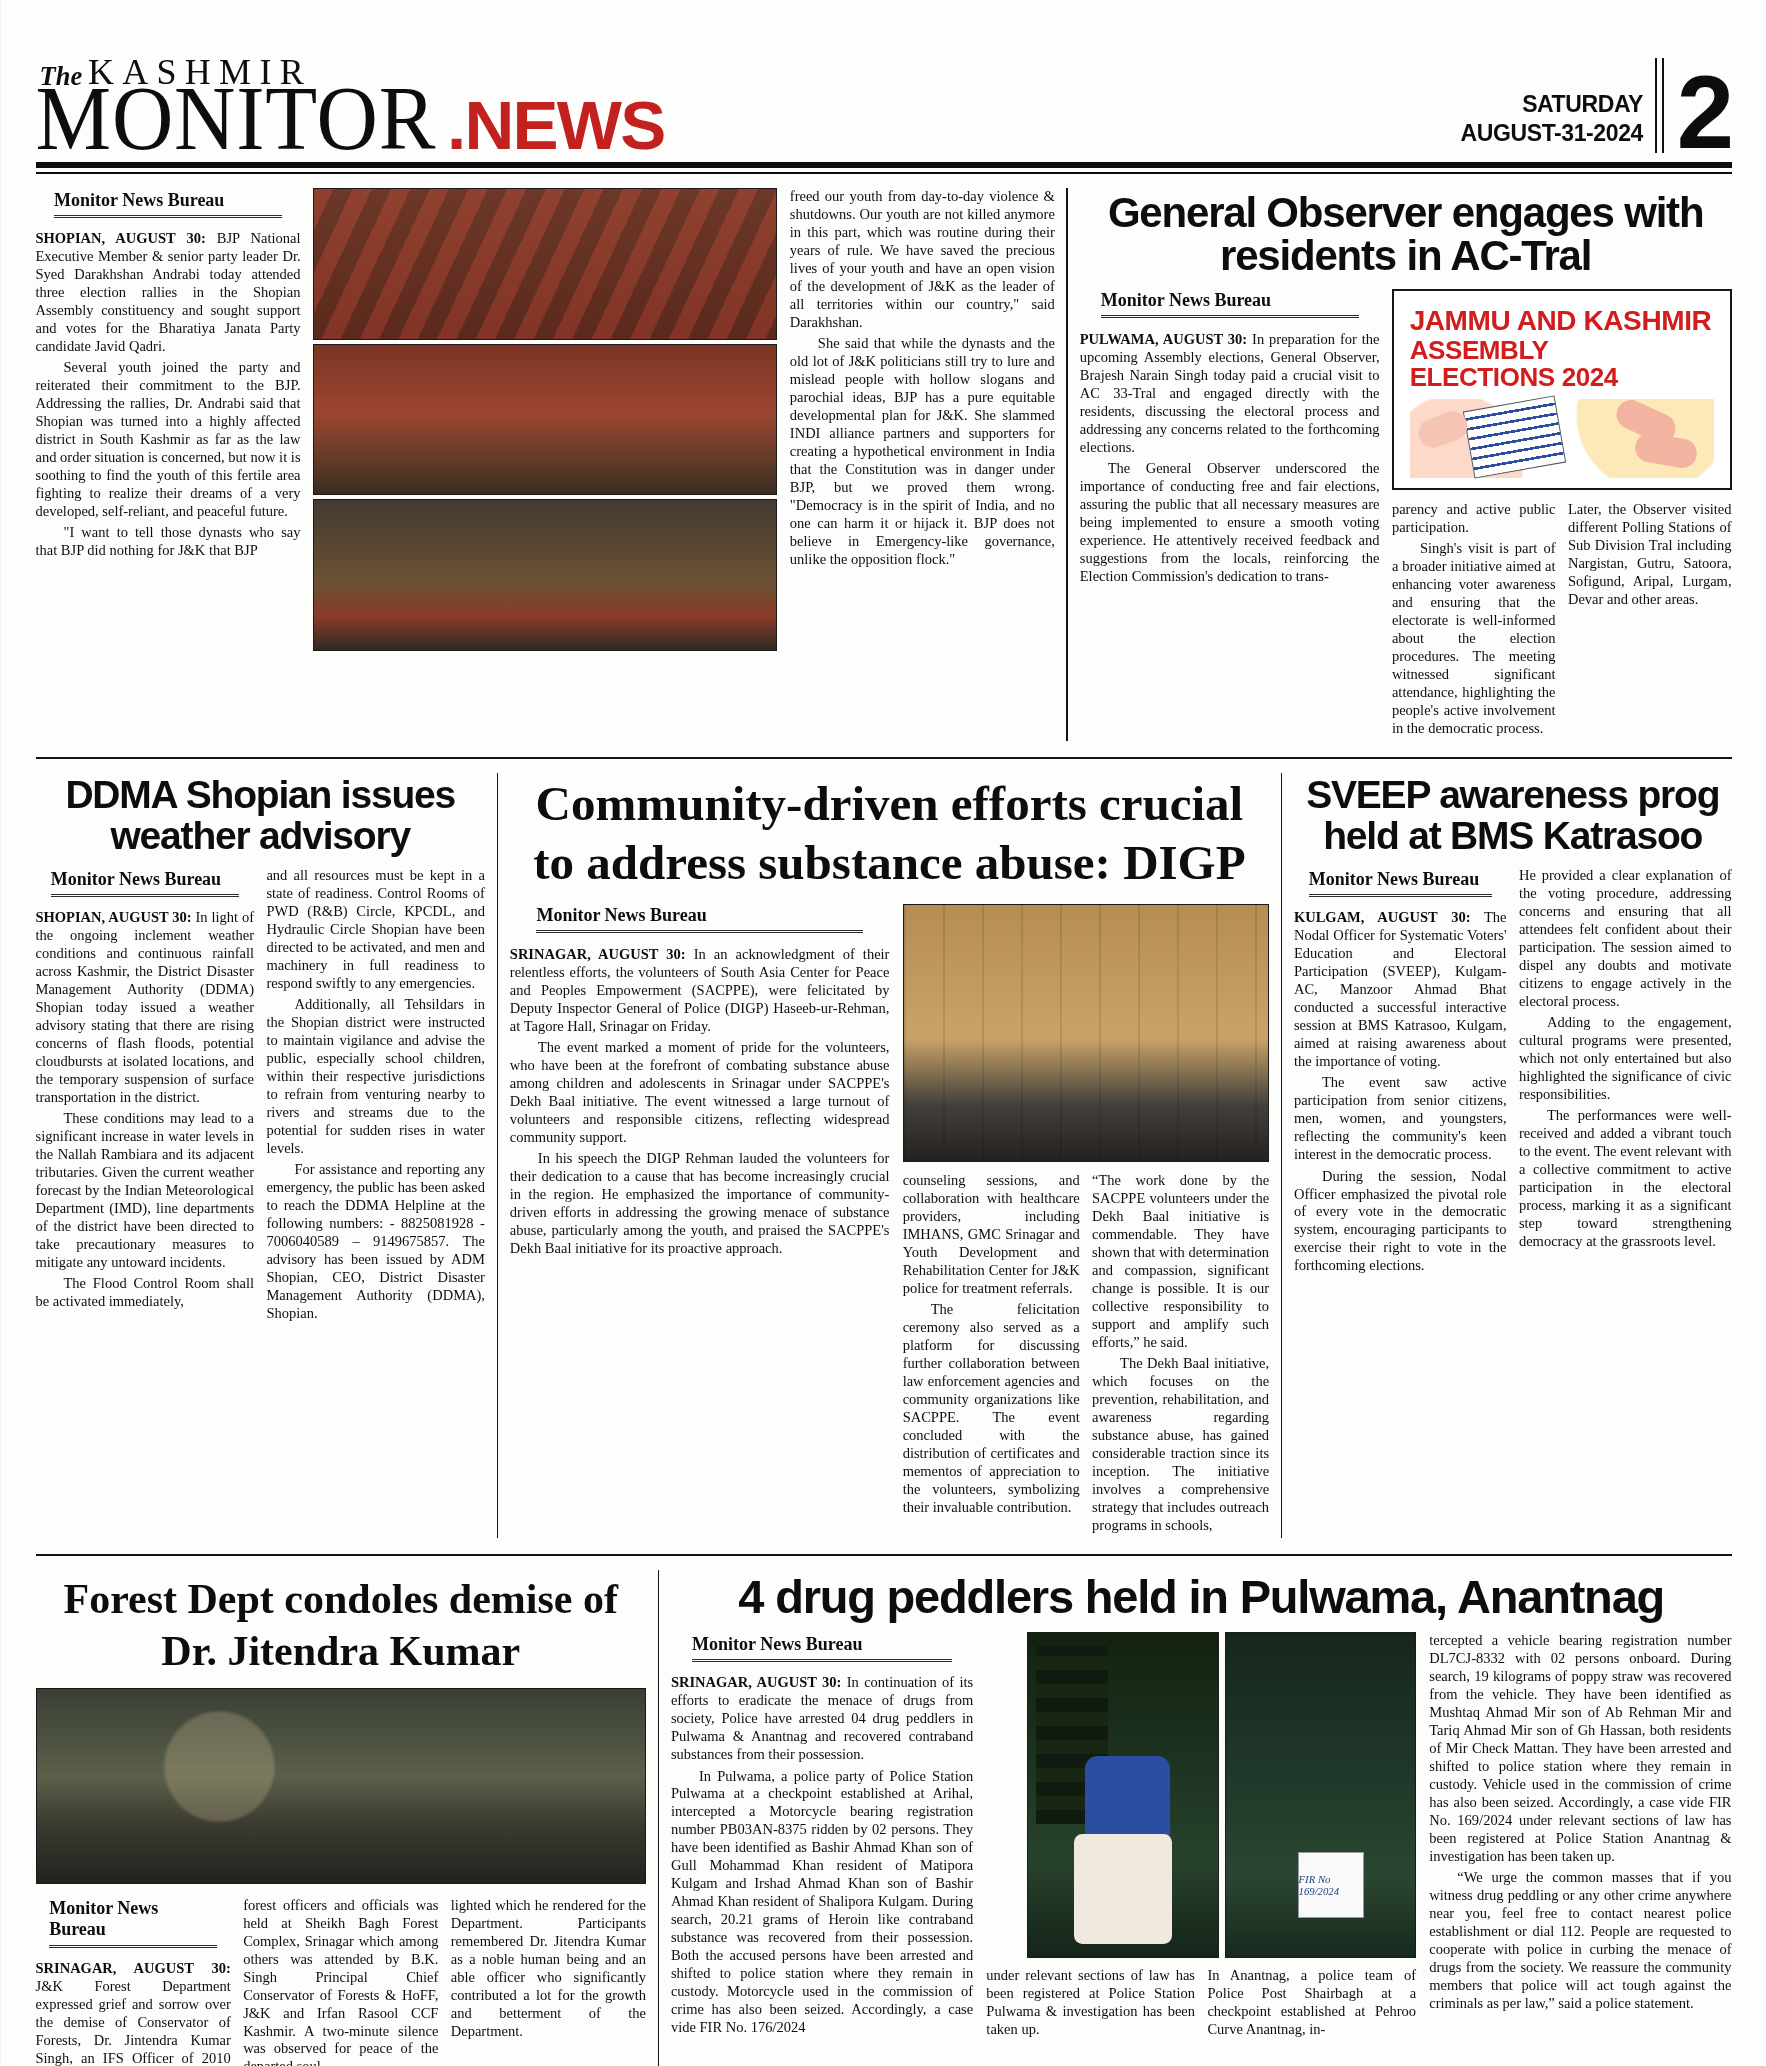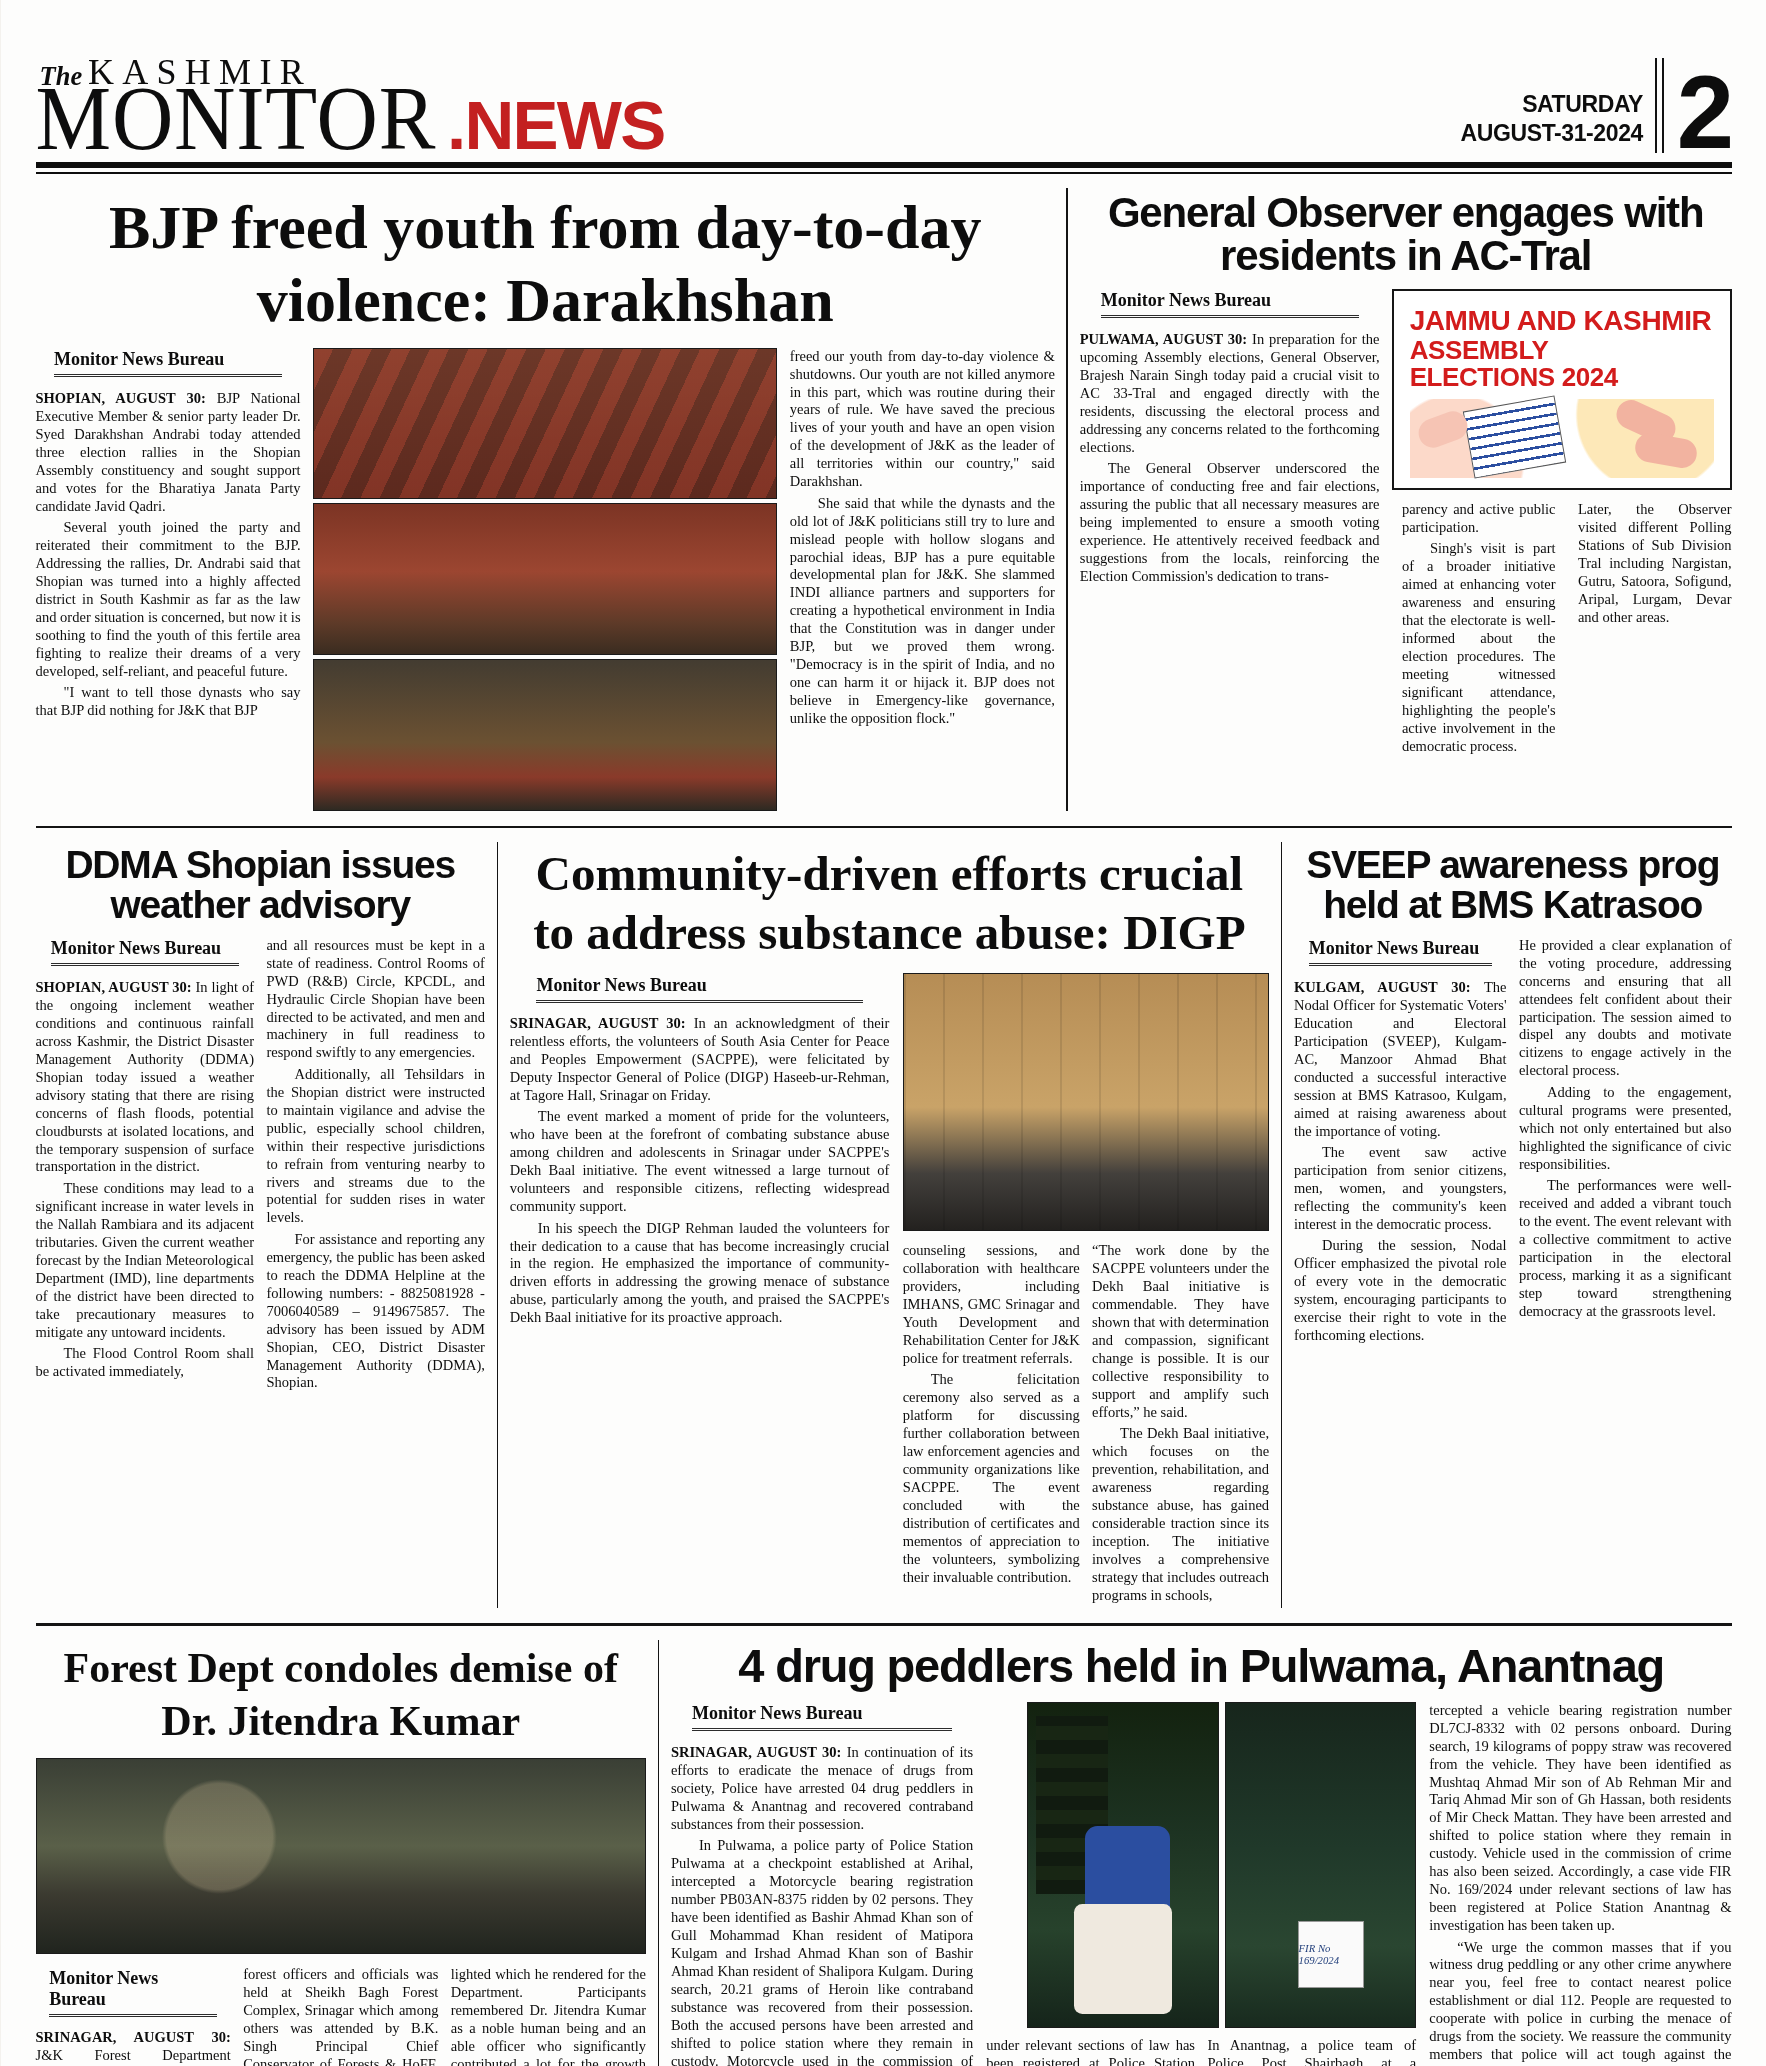--- a/index.html
+++ b/index.html
@@ -70,21 +70,21 @@
   .dateboard{position:absolute;left:4%;top:4%;width:38%;height:55%;background:repeating-linear-gradient(0deg,#111b10 0 14px,#182614 14px 28px);}
   
   .sec-bjp{flex:1 1 61%;min-width:0;}
   .sec-obs{flex:1 1 39%;min-width:0;}
   .bjp-body{display:flex;gap:12.4px;}
   .bjp-col{flex:0 0 26%;min-width:0;}
   .obs-body{display:flex;gap:12.4px;}
   .obs-col1{flex:0 0 46%;min-width:0;}
   .obs-right{flex:1;min-width:0;display:flex;flex-direction:column;gap:10.7px;}
   .obs-sub{display:flex;gap:12.4px;}
-  .obs-sub > .col{flex:1;min-width:0;margin-left:10px;}
+  .obs-sub > .col{flex:1;min-width:0;}
   .sec-ddma{flex:0 0 26.5%;min-width:0;}
   .sec-comm{flex:1;min-width:0;}
   .sec-sveep{flex:0 0 25.8%;min-width:0;}
   .comm-body{display:flex;gap:13.2px;}
   .comm-col1{flex:0 0 50%;min-width:0;}
   .comm-right{flex:1;min-width:0;}
   .comm-sub{display:flex;gap:12.4px;margin-top:10.7px;}
   .comm-sub > .col{flex:1;min-width:0;}
   .sec-forest{flex:0 0 36%;min-width:0;}
   .sec-drug{flex:1;min-width:0;}
@@ -117,21 +117,20 @@
       </div>
       <div class="pagenum-divider"></div>
       <div class="page-num">2</div>
     </div>
   </div>
   <div class="rule-a"></div>
   <div class="rule-b"></div>
 
   <div class="row">
     <div class="sec-bjp">
-      <h1 class="h-serif h-bjp">BJP freed youth from day-to-day violence: Darakhshan</h1>
       <div class="bjp-body">
         <div class="col bjp-col">
           <div class="byline">Monitor News Bureau</div>
           <p class="para"><b class="dateline">SHOPIAN, AUGUST 30:</b> <span>BJP National Executive Member &amp; senior party leader Dr. Syed Darakhshan Andrabi today attended three election rallies in the Shopian Assembly constituency and sought support and votes for the Bharatiya Janata Party candidate Javid Qadri.</span></p>
           <p class="para">Several youth joined the party and reiterated their commitment to the BJP. Addressing the rallies, Dr. Andrabi said that Shopian was turned into a highly affected district in South Kashmir as far as the law and order situation is concerned, but now it is soothing to find the youth of this fertile area fighting to realize their dreams of a very developed, self-reliant, and peaceful future.</p>
           <p class="para">"I want to tell those dynasts who say that BJP did nothing for J&amp;K that BJP</p>
         </div>
         <div class="rally">
           <div class="photo ph-rally1"></div>
           <div class="photo ph-rally2"></div>

